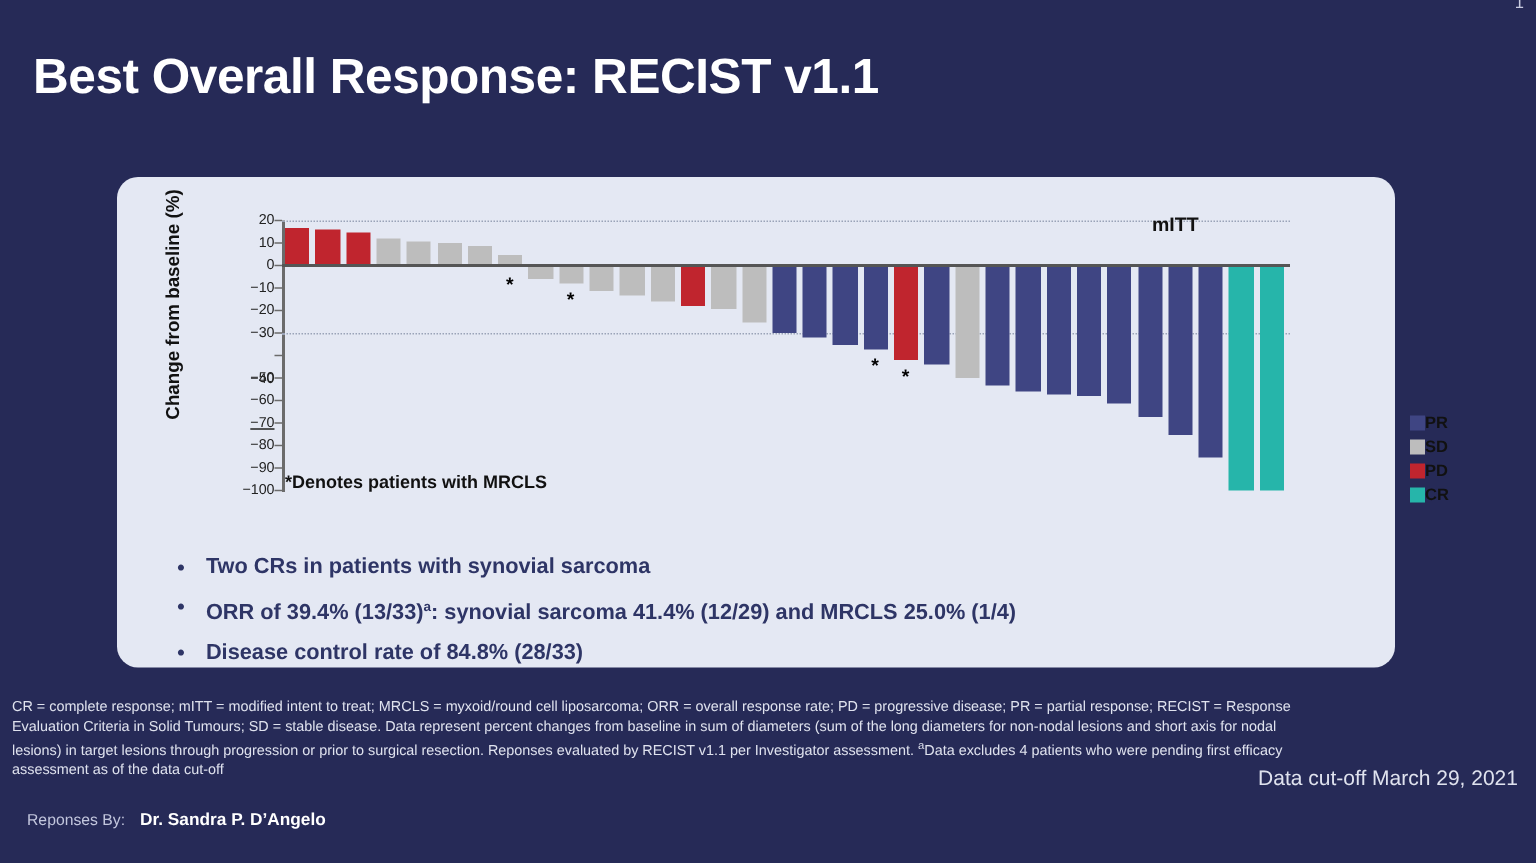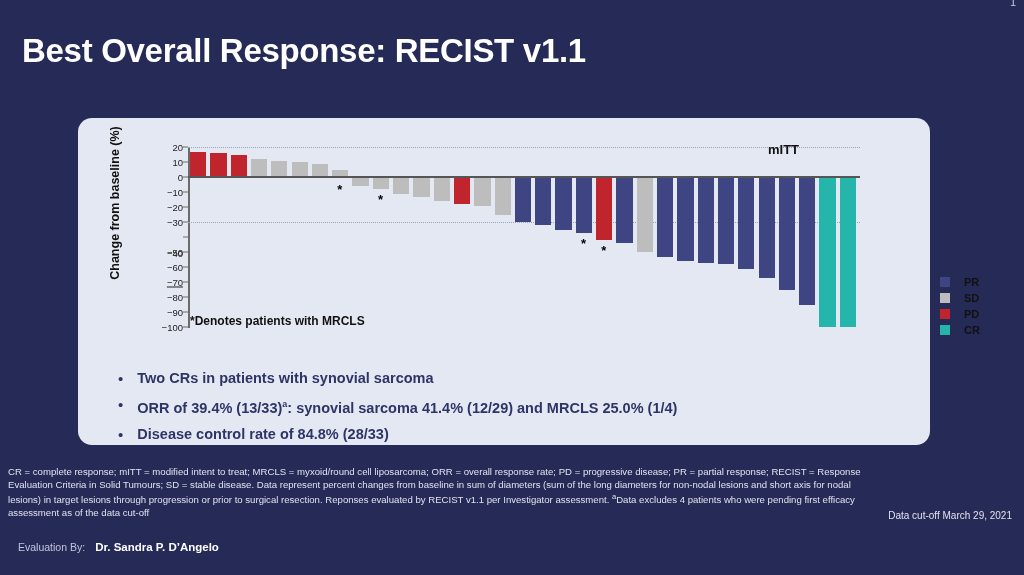--- a/index.html
+++ b/index.html
@@ -81,21 +81,21 @@
     position:absolute; left:690px; top:24px;
     font-size:13px; font-weight:bold; color:#111;
   }
   .denotes {
     position:absolute; left:112px; top:196px;
     font-size:12px; font-weight:bold; color:#111;
   }
 
   .legend { position:absolute; left:862px; top:158px; }
   .legend-row {
-    display:flex; align-items:center; gap:14px;
+    display:flex; align-items:center; gap:0;
     margin-bottom:4px;
   }
   .swatch { width:10px; height:10px; display:block; }
   .legend-label { font-size:11px; color:#111; font-weight:bold; }
 
   
   .bullets { position:absolute; left:40px; top:252px; }
   .bullet-row {
     display:flex; align-items:flex-start; gap:14px;
     margin-bottom:9px;
@@ -107,21 +107,21 @@
   .bullet-text sup { font-size:9px; }
 
   
   .footnote {
     position:absolute; left:8px; top:466px; width:860px;
     color:#dfe2ee; font-size:9.6px; line-height:12.6px;
   }
   .footnote sup { font-size:7.5px; }
   .cutoff {
     position:absolute; right:12px; top:510px;
-    color:#dfe2ee; font-size:10px;text-align:center;
+    color:#dfe2ee; font-size:14px;text-align:center;
   }
 
   .presenter { position:absolute; left:18px; top:540px; display:flex; gap:10px; }
   .presented-by { color:#c2c6dd; font-size:10.5px; line-height:14px; }
   .presenter-name {
     color:#ffffff; font-size:11.5px; font-weight:bold; line-height:14px;
   }
 </style>
 </head>
 <body>
@@ -243,18 +243,18 @@
       </div>
   </div>
 
   <div class="footnote">
     <span>CR = complete response; mITT = modified intent to treat; MRCLS = myxoid/round cell liposarcoma; ORR = overall response rate; PD = progressive disease; PR = partial response; RECIST = Response Evaluation Criteria in Solid Tumours; SD = stable disease. Data represent percent changes from baseline in sum of diameters (sum of the long diameters for non-nodal lesions and short axis for nodal lesions) in target lesions through progression or prior to surgical resection. Reponses evaluated by RECIST v1.1 per Investigator assessment. </span><sup>a</sup><span>Data excludes 4 patients who were pending first efficacy assessment as of the data cut-off</span>
   </div>
 
   <div class="cutoff">Data cut-off March 29, 2021</div>
 
   <div class="presenter">
-    <div class="presented-by">Evaluation By:</div>
+    <div class="presented-by">Reponses By:</div>
     <div>
       <div class="presenter-name">Dr. Sandra P. D’Angelo</div>
     </div>
   </div>
 </div>
 
 </body></html>

